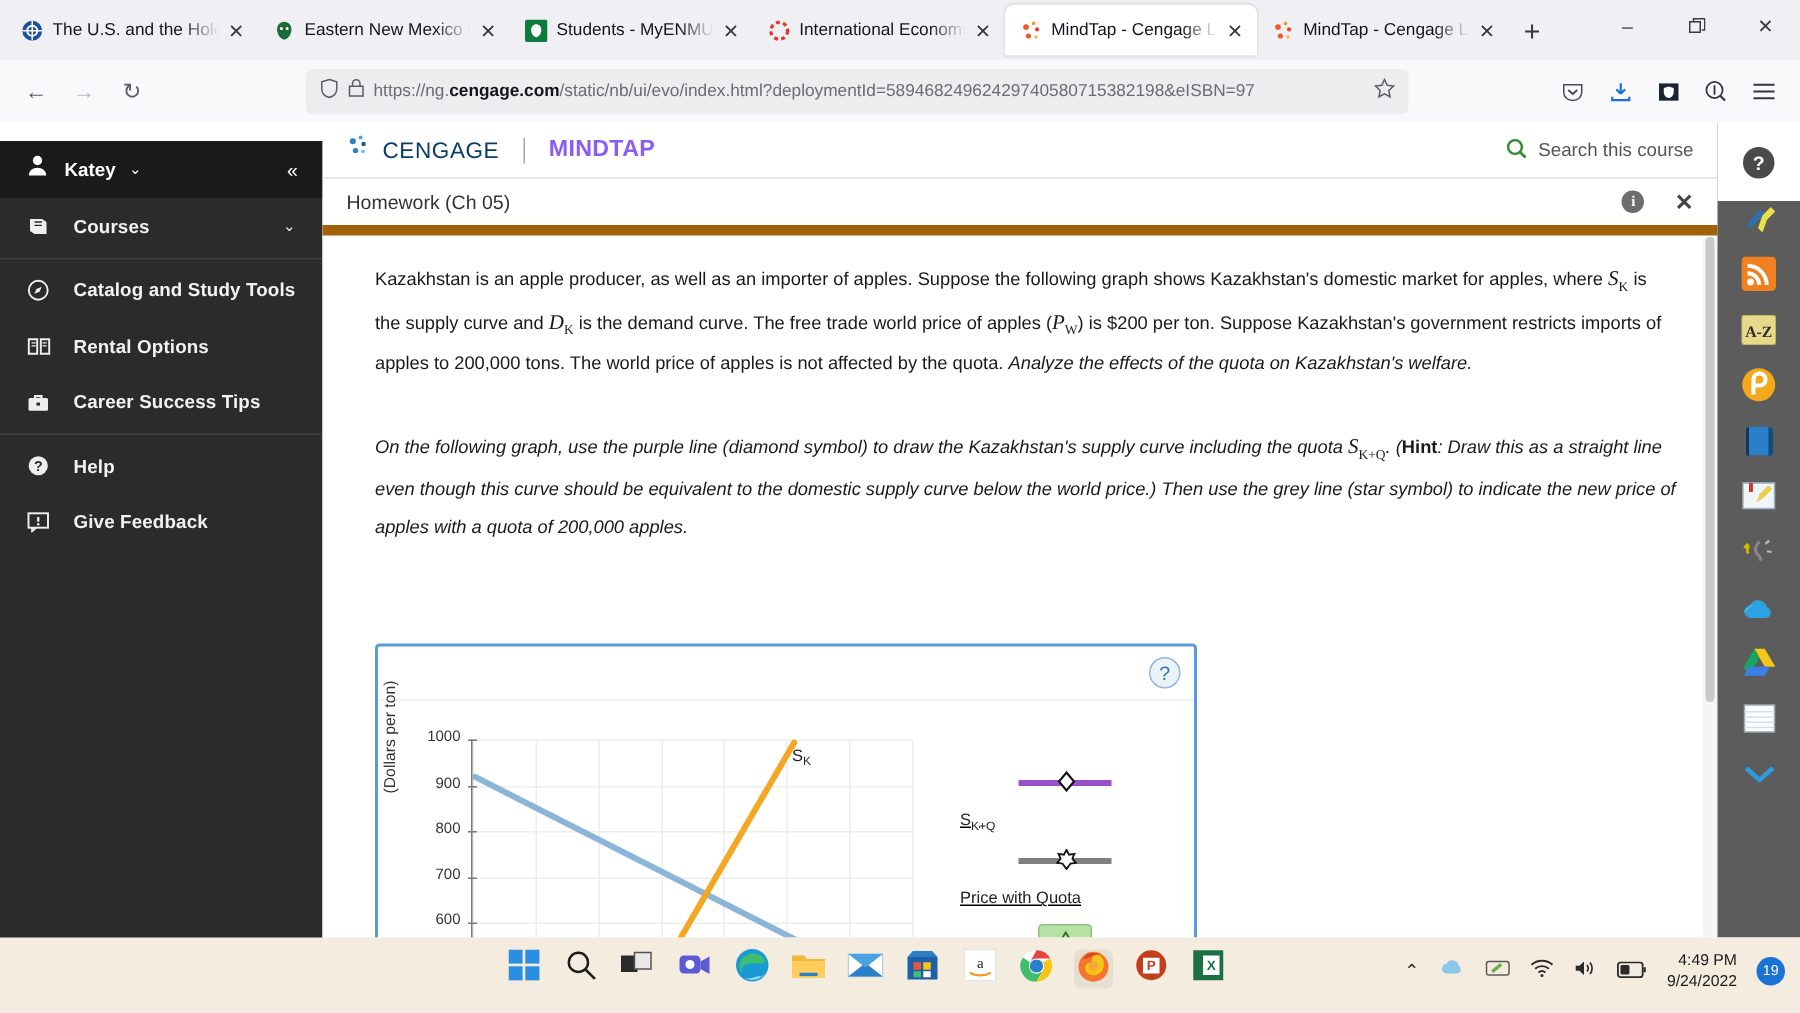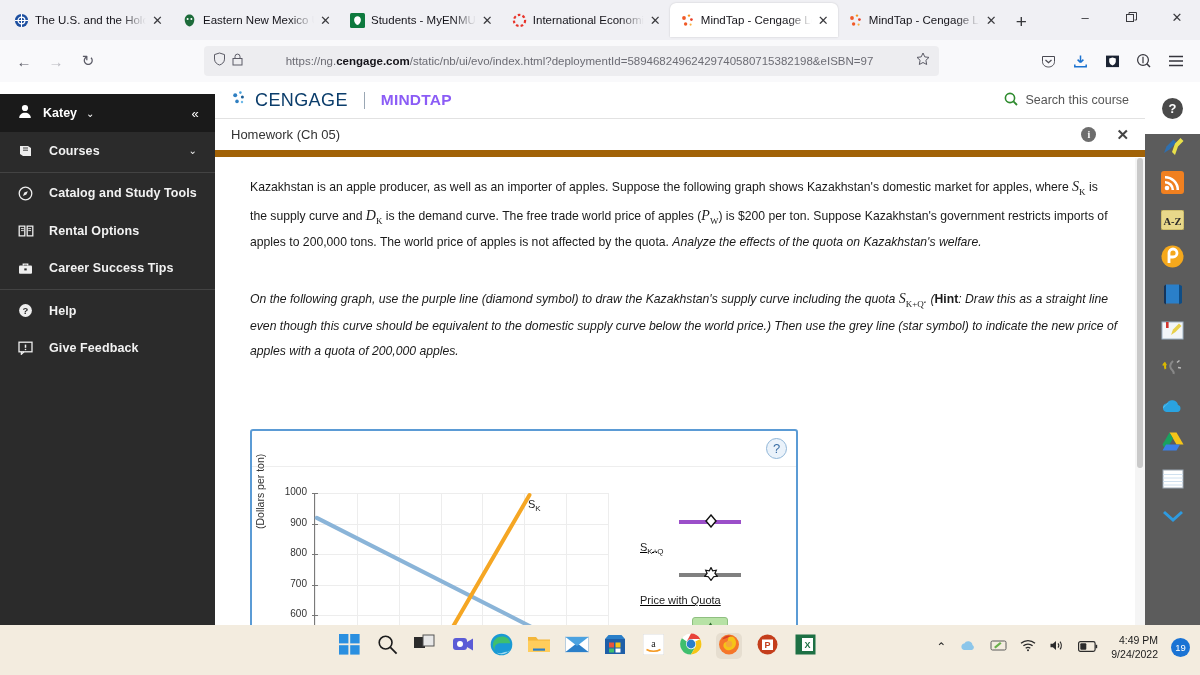--- a/index.html
+++ b/index.html
@@ -42,21 +42,21 @@
   .navbar {
     position: absolute; top: 40px; left: 0; width: 1200px; height: 42px;
     background: #f9f9fb; display: flex; align-items: center; padding: 0 8px;
   }
   .navicon { width: 32px; height: 30px; display: flex; align-items: center; justify-content: center;
              color: #5b5b66; font-size: 15px; }
   .navicon.dim { color: #b9b9c0; }
   .urlbar {
     flex: 1 1 auto; height: 30px; margin: 0 6px; border-radius: 4px;
     background: #ededf0; display: flex; align-items: center; gap: 6px; padding: 0 9px;
-    max-width: 735px; margin-left: 100px; text-align: center;
+    max-width: 735px; margin-left: 100px;
   }
   .urltext { font-size: 11.5px; color: #6b6b73; white-space: nowrap; overflow: hidden; flex: 1 1 auto; }
   .urltext b { color: #15141a; font-weight: 700; }
   .tb-right { display: flex; align-items: center; margin-left: auto; }
 
   
   .page { position: absolute; top: 82px; left: 0; width: 1200px; height: 543px; background: #fff; }
 
   
   .lnav { position: absolute; left: 0; top: 12px; width: 215px; height: 543px; background: #2b2b2b; }
@@ -68,21 +68,21 @@
   .lrow { height: 37.5px; display: flex; align-items: center; padding-left: 18px; color: #f2f2f2; font-size: 12.5px; position: relative; }
   .lrow .licon { width: 22px; display: flex; align-items: center; justify-content: flex-start; font-size: 14px; color: #e8e8e8; }
   .lrow .ltext { margin-left: 9px; font-weight: bold; letter-spacing: .1px; }
   .lrow .rcaret { position: absolute; right: 18px; font-size: 10px; }
   .lsep { height: 1px; background: #434343; margin: 2px 0; }
 
   
   .content { position: absolute; left: 215px; top: 0; width: 930px; height: 543px; background: #fff; }
   .cg-head { height: 37px; display: flex; align-items: center; padding: 0 16px; border-bottom: 1px solid #e2e2e2; }
   .cg-logo { display: flex; align-items: center; gap: 7px; }
-  .cg-word { font-size: 18px; color: #0b3d6b; letter-spacing: .4px; }
+  .cg-word { font-size: 15px; color: #0b3d6b; letter-spacing: .4px; }
   .cg-div { width: 1px; height: 17px; background: #9aa7b4; margin: 0 9px; }
   .cg-mt { font-size: 15.5px; color: #8b5cf6; font-weight: bold; letter-spacing: .2px; }
   .cg-search { margin-left: auto; display: flex; align-items: center; gap: 7px; font-size: 12.5px; color: #555; }
   .cg-search .mag { color: #2e8b2e; font-size: 13px; }
 
   .hw-bar { height: 38px; display: flex; align-items: center; padding: 0 16px; border-bottom: 7px solid #a16207; }
   .hw-title { font-size: 13px; color: #333; }
   .hw-actions { margin-left: auto; display: flex; align-items: center; gap: 20px; }
   .ico-info { width: 15px; height: 15px; border-radius: 50%; background: #6d6d6d; color: #fff;
               font-size: 10px; font-weight: bold; display: flex; align-items: center; justify-content: center;

